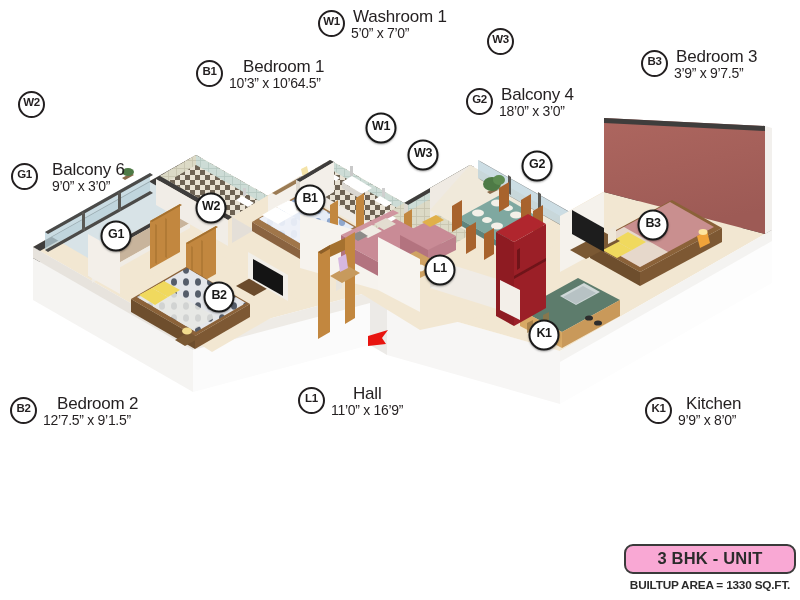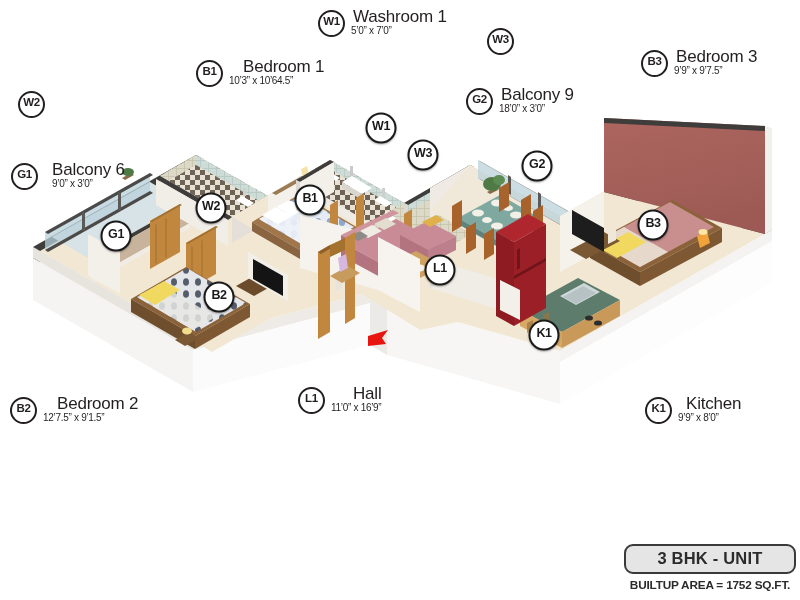--- a/index.html
+++ b/index.html
@@ -36,21 +36,21 @@
     letter-spacing: -0.3px;
     margin-top: 2px;
   }
   .callout .txt { display: flex; flex-direction: column; line-height: 1.05; }
   .callout .rname {
     font-size: 17px;
     letter-spacing: -0.2px;
     padding-left: 2px;
   }
   .callout .rdim {
-    font-size: 10px;
+    font-size: 14px;
     letter-spacing: -0.3px;
   }
 
   
   #plan {
     position: absolute;
     left: 0; top: 0;
     width: 800px; height: 600px;
     pointer-events: none;
   }
@@ -82,21 +82,21 @@
     text-align: center;
   }
   #legend .pill {
     border: 2.4px solid #3a3a3a;
     border-radius: 9px;
     padding: 3px 0 4px;
     font-size: 16.5px;
     font-weight: bold;
     letter-spacing: 0.2px;
     color: #2b2b2b;
-    background: #e5e5e5;
+    background: #f9a8d4;
   }
   #legend .area {
     margin-top: 4px;
     font-size: 11.8px;
     font-weight: bold;
     letter-spacing: -0.2px;
     color: #2b2b2b;
   }
 </style>
 </head>
@@ -441,28 +441,28 @@
   <div class="txt">
     <div class="rname" style="padding-left:14px;">Bedroom 1</div>
     <div class="rdim">10’3” x 10’64.5”</div>
   </div>
 </div>
 
 <div class="callout" style="left:641px; top:48px;">
   <div class="badge">B3</div>
   <div class="txt">
     <div class="rname">Bedroom 3</div>
-    <div class="rdim">9’9” x 9’7.5”</div>
+    <div class="rdim">3’9” x 9’7.5”</div>
   </div>
 </div>
 
 <div class="callout" style="left:466px; top:86px;">
   <div class="badge">G2</div>
   <div class="txt">
-    <div class="rname">Balcony 9</div>
+    <div class="rname">Balcony 4</div>
     <div class="rdim">18’0” x 3’0”</div>
   </div>
 </div>
 
 <div class="callout" style="left:18px; top:89px;">
   <div class="badge">W2</div>
 </div>
 
 <div class="callout" style="left:11px; top:161px;">
   <div class="badge">G1</div>
@@ -491,14 +491,14 @@
 <div class="callout" style="left:645px; top:395px;">
   <div class="badge">K1</div>
   <div class="txt">
     <div class="rname" style="padding-left:8px;">Kitchen</div>
     <div class="rdim">9’9” x 8’0”</div>
   </div>
 </div>
 
 <div id="legend">
   <div class="pill">3 BHK - UNIT</div>
-  <div class="area">BUILTUP AREA = 1752 SQ.FT.</div>
+  <div class="area">BUILTUP AREA = 1330 SQ.FT.</div>
 </div>
 
 </body></html>

